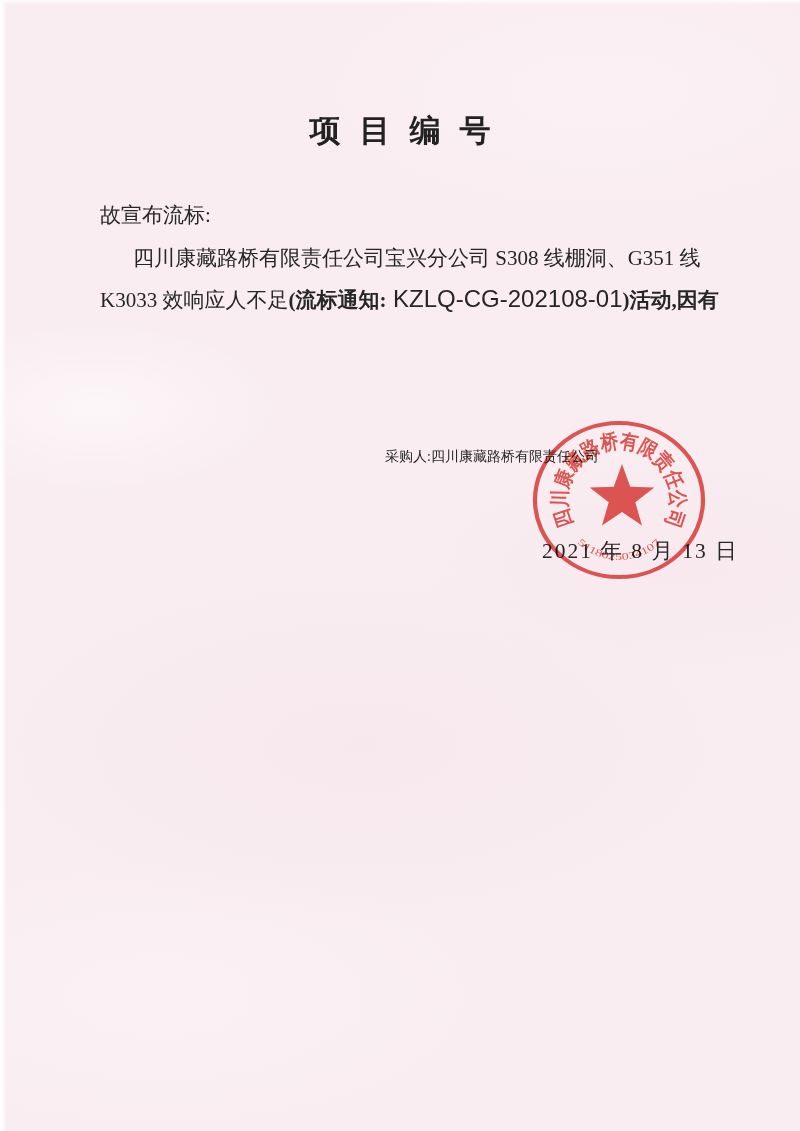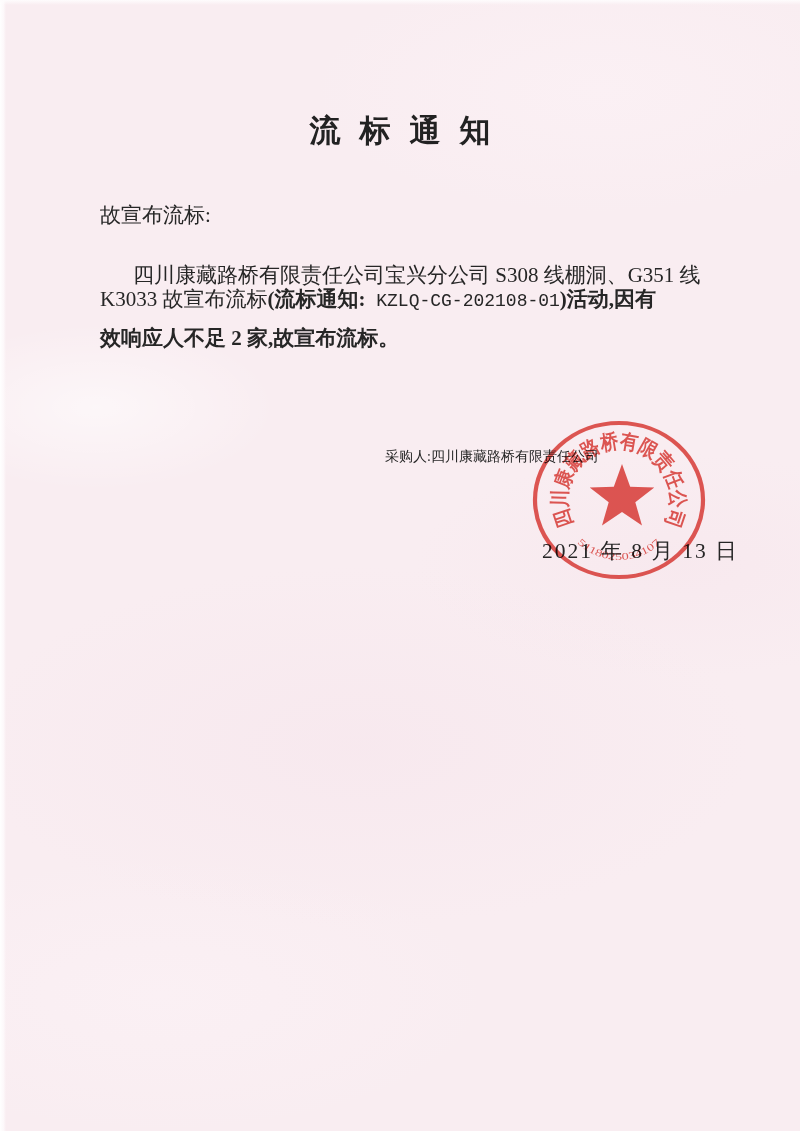--- a/index.html
+++ b/index.html
@@ -49,27 +49,27 @@
     top: 201px;
     font-size: 21px;
     color: #262626;
   }
   .para-line {
     position: absolute;
     font-size: 21px;
     color: #262626;
     white-space: nowrap;
   }
-  .line1 { left: 133px; top: 261px; }
+  .line1 { left: 133px; top: 244px; }
   .line2 { left: 100px; top: 285px; }
   .line3 { left: 100px; top: 324px; font-weight: 700; }
   .seg-bold { font-weight: 700; }
   .seg-mono {
-    font-family: Liberation Mono, monospace;
-    font-size: 18px;
+    font-family: Liberation Sans, sans-serif;
+    font-size: 24px;
   }
   .signature-line {
     position: absolute;
     left: 385px;
     top: 448px;
     font-size: 14px;
     color: #262626;
     white-space: nowrap;
   }
   .date-line {
@@ -94,31 +94,30 @@
     font-family: "Liberation Serif", "DejaVu Serif", serif;
   }
 </style>
 </head>
 <body>
 
 <div class="page">
   <div class="scan-edge-left"></div>
   <div class="scan-edge-top"></div>
 
-  <div class="doc-title">流标通知</div>
+  <div class="doc-title">项目编号</div>
 
   <div class="salutation">故宣布流标:</div>
 
   <div class="para-line line1">四川康藏路桥有限责任公司宝兴分公司 S308 线棚洞、G351 线</div>
 
   <div class="para-line line2">
-    <span>K3033 故宣布流标</span><span class="seg-bold">(流标通知:</span><span class="seg-mono"> KZLQ-CG-202108-01</span><span class="seg-bold">)活动,因有</span>
+    <span>K3033 效响应人不足</span><span class="seg-bold">(流标通知:</span><span class="seg-mono"> KZLQ-CG-202108-01</span><span class="seg-bold">)活动,因有</span>
   </div>
 
-  <div class="para-line line3">效响应人不足 2 家,故宣布流标。</div>
 
   <div class="signature-line">采购人:四川康藏路桥有限责任公司</div>
 
   <div class="date-line">2021 年 8 月 13 日</div>
 
   <svg class="stamp" viewBox="-90 -90 180 180" xmlns="http://www.w3.org/2000/svg">
     <defs>
       <path id="seal-arc-top" d="M -45.9 24.4 A 52 52 0 1 1 45.9 24.4" fill="none"></path>
       <path id="seal-arc-bottom" d="M -45.96 38.57 A 60 60 0 0 0 45.96 38.57" fill="none"></path>
     </defs>

